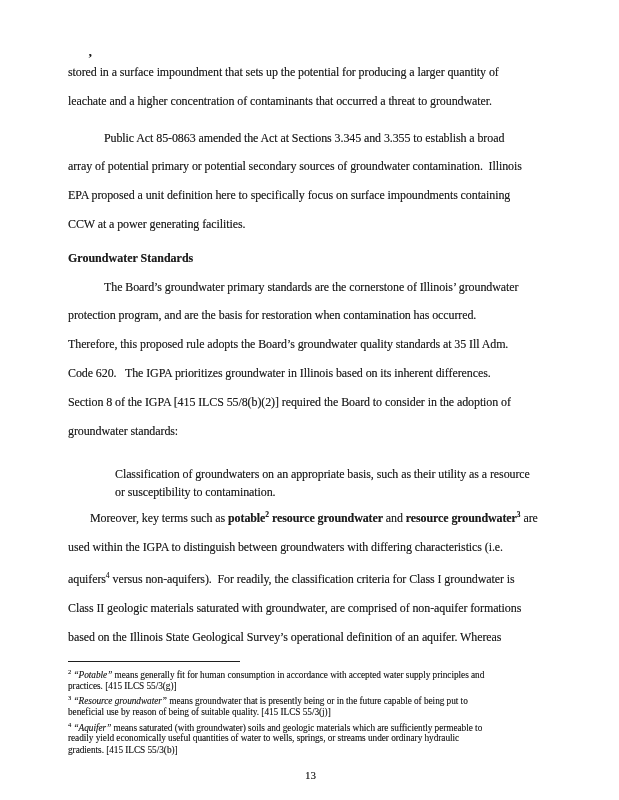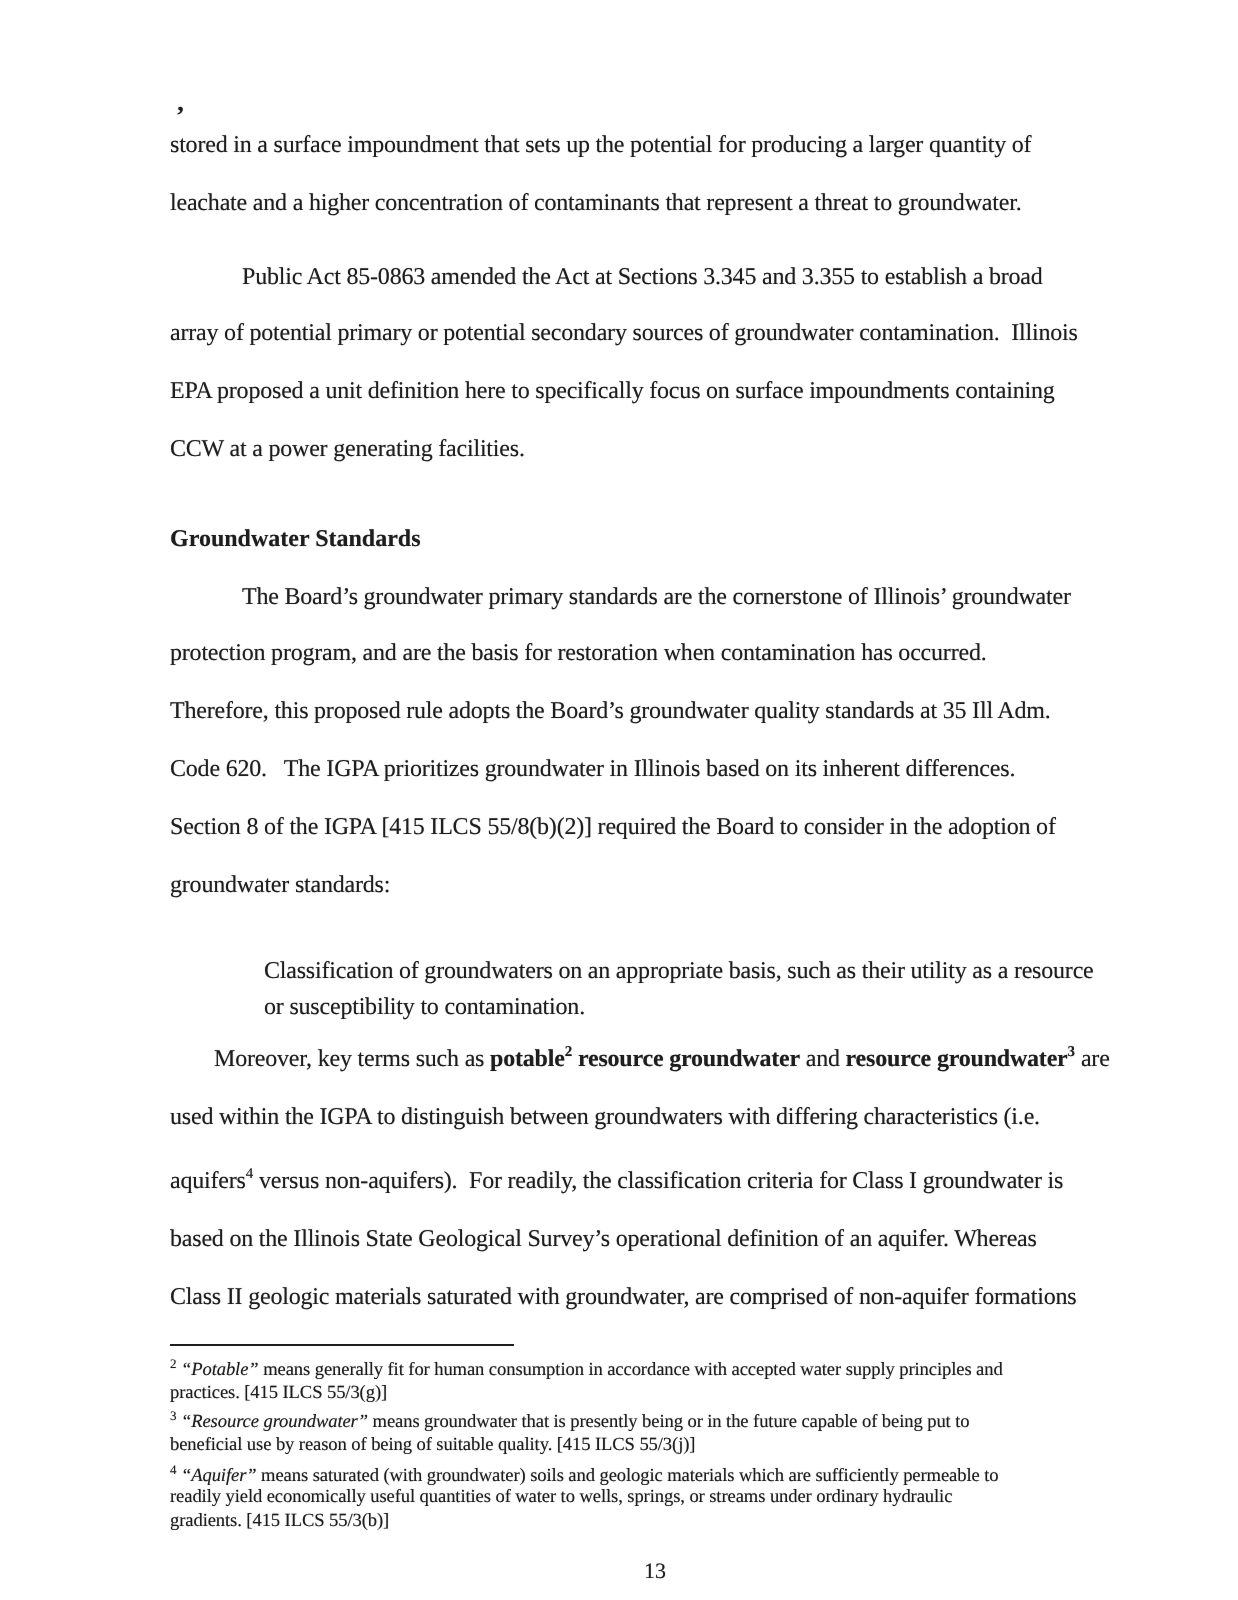--- a/index.html
+++ b/index.html
@@ -11,21 +11,21 @@
     position: relative;
     width: 619px;
     height: 800px;
     background: #ffffff;
     overflow: hidden;
     color: #1e1e1e;
     text-shadow: 0 0 0.5px rgba(45,45,45,0.55);
   }
   .content {
     position: absolute;
-    left: 85px;
+    left: 68px;
     top: 58px;
     width: 500px;
   }
   .stray {
     position: absolute;
     left: 88px;
     top: 50px;
     font-size: 13px;
     font-weight: bold;
   }
@@ -35,21 +35,21 @@
     white-space: pre;
     letter-spacing: -0.1px;
   }
   .indent { text-indent: 36px; }
   .indent-sm { text-indent: 22px; }
   .para-gap { margin-top: 8px; }
   .heading {
     font-size: 12px;
     font-weight: bold;
     line-height: 28.8px;
-    margin-top: 16px;
+    margin-top: 5px;
     white-space: pre;
   }
   .quote {
     margin-left: 47px;
     margin-top: 20px;
   }
   .quote .line { line-height: 18px; }
   .term {
     font-weight: bold;
   }
@@ -87,21 +87,21 @@
 <body>
 
 <div class="page">
 
   <span class="stray">’</span>
 
   <div class="content">
 
     <div>
       <div class="line">stored in a surface impoundment that sets up the potential for producing a larger quantity of</div>
-      <div class="line">leachate and a higher concentration of contaminants that represent a threat to groundwater.</div>
+      <div class="line">leachate and a higher concentration of contaminants that occurred a threat to groundwater.</div>
     </div>
 
     <div class="para-gap">
       <div class="line indent">Public Act 85-0863 amended the Act at Sections 3.345 and 3.355 to establish a broad</div>
       <div class="line">array of potential primary or potential secondary sources of groundwater contamination.  Illinois</div>
       <div class="line">EPA proposed a unit definition here to specifically focus on surface impoundments containing</div>
       <div class="line">CCW at a power generating facilities.</div>
     </div>
 
     <div class="heading">Groundwater Standards</div>
@@ -117,22 +117,22 @@
 
     <div class="quote">
       <div class="line">Classification of groundwaters on an appropriate basis, such as their utility as a resource</div>
       <div class="line">or susceptibility to contamination.</div>
     </div>
 
     <div>
       <div class="line indent-sm"><span>Moreover, key terms such as </span><span class="term">potable</span><span class="sup term">2</span><span class="term"> resource groundwater</span><span> and </span><span class="term">resource groundwater</span><span class="sup term">3</span><span> are</span></div>
       <div class="line">used within the IGPA to distinguish between groundwaters with differing characteristics (i.e.</div>
       <div class="line"><span>aquifers</span><span class="sup">4</span><span> versus non-aquifers).  For readily, the classification criteria for Class I groundwater is</span></div>
+      <div class="line">Class II geologic materials saturated with groundwater, are comprised of non-aquifer formations</div>
       <div class="line">based on the Illinois State Geological Survey’s operational definition of an aquifer. Whereas</div>
-      <div class="line">Class II geologic materials saturated with groundwater, are comprised of non-aquifer formations</div>
     </div>
 
     <div class="fn-rule"></div>
 
     <div class="footnotes">
       <div>
         <div class="fn-line"><span class="fn-sup">2</span> <span class="fn-term">“Potable”</span><span> means generally fit for human consumption in accordance with accepted water supply principles and</span></div>
         <div class="fn-line">practices. [415 ILCS 55/3(g)]</div>
       </div>
       <div>

